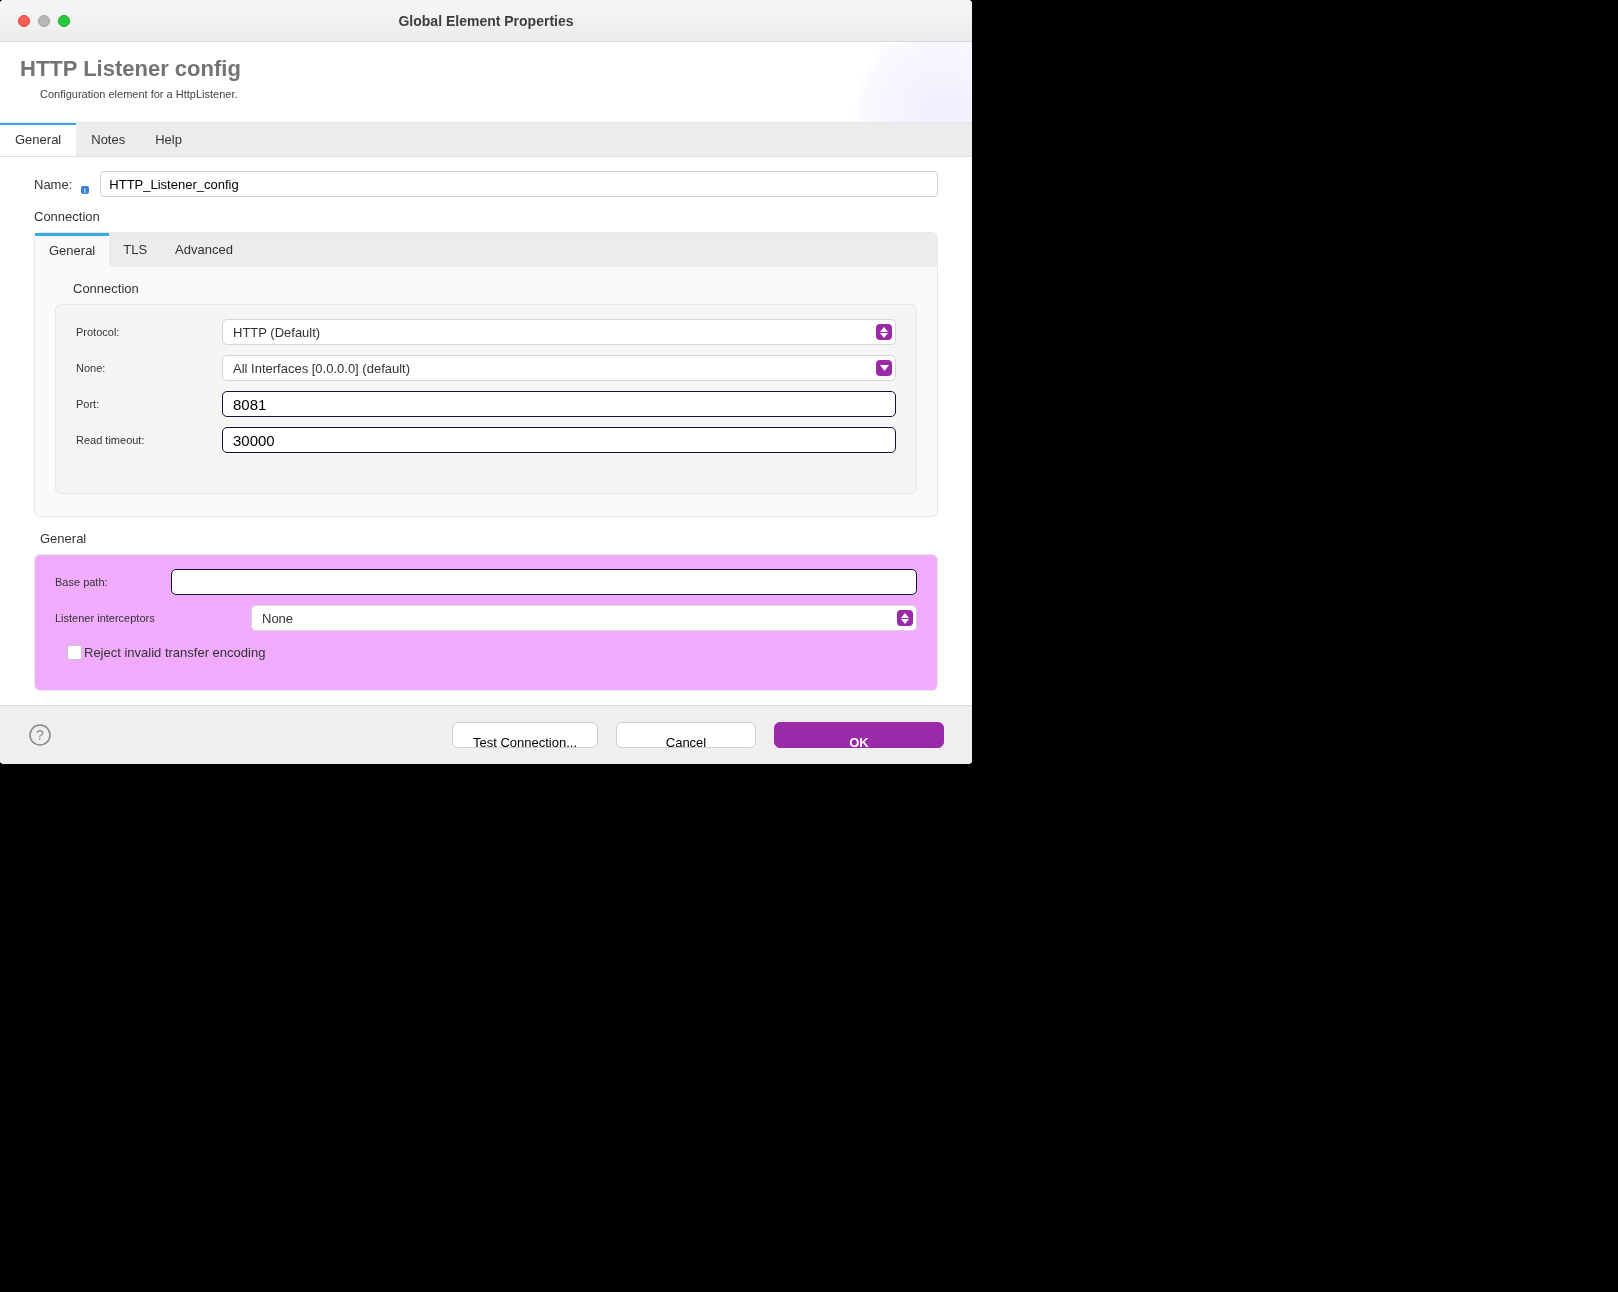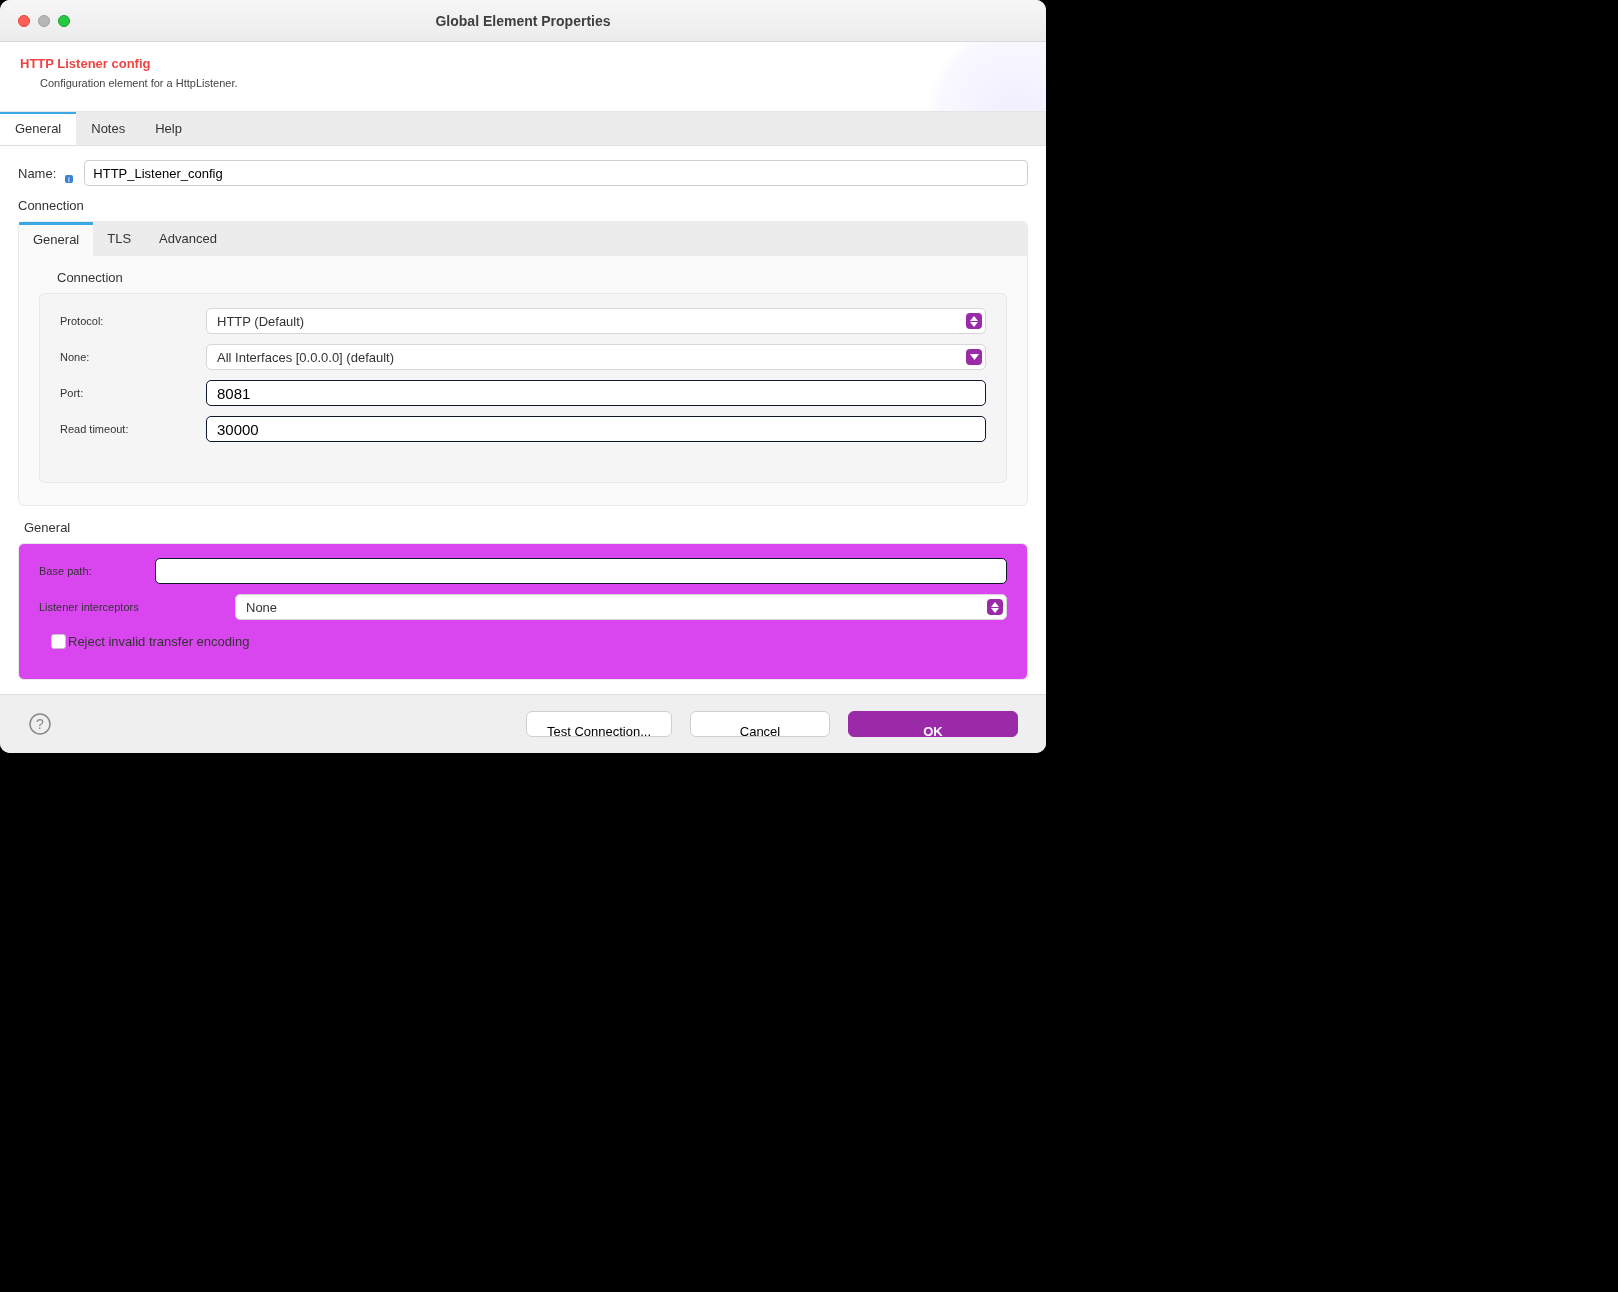--- a/index.html
+++ b/index.html
@@ -1,45 +1,45 @@
 <!DOCTYPE html>
 <html><head>
 <meta charset="utf-8">
 <style>
 * { box-sizing: border-box; margin: 0; padding: 0; }
 body { font-family: -apple-system, BlinkMacSystemFont, "Helvetica Neue", Arial, sans-serif; font-size: 13px; color: #333; background: #000; width: 1618px; height: 1292px; }
-.window { width: 1046px; background: #fff; border-radius: 10px; overflow: hidden; box-shadow: 0 10px 40px rgba(0,0,0,0.3); position: relative; }
+.window { width: 972px; background: #fff; border-radius: 4px; overflow: hidden; box-shadow: 0 10px 40px rgba(0,0,0,0.3); position: relative; }
 .titlebar { height: 42px; background: linear-gradient(#f6f6f6, #ececec); display: flex; align-items: center; position: relative; border-bottom: 1px solid #d8d8d8; }
 .traffic { display: flex; gap: 8px; padding-left: 18px; }
 .dot { width: 12px; height: 12px; border-radius: 50%; }
 .dot.red { background: #ff5f57; border: 0.5px solid #e14339; }
 .dot.yellow { background: #b7b7b7; border: 0.5px solid #a0a0a0; }
 .dot.green { background: #28c840; border: 0.5px solid #17a52c; }
 .title { position: absolute; left: 0; right: 0; text-align: center; font-weight: 600; font-size: 14px; color: #3e3e3e; }
 .header { padding: 14px 20px 22px 20px; border-bottom: 1px solid #e5e5e5; background: #fff; position: relative; overflow: hidden; }
 .header::after { content: ""; position: absolute; right: -60px; top: -20px; width: 180px; height: 180px; background: radial-gradient(circle at 50% 50%, #e8e3ff, #f5f3ff 60%, transparent 70%); border-radius: 50%; opacity: 0.6; }
-.header h1 { font-size: 13px; font-weight: 700; color: #ef4444; margin-bottom: 6px; }
+.header h1 { font-size: 22px; font-weight: 700; color: #737373; margin-bottom: 6px; }
 .header p { font-size: 11px; color: #444; padding-left: 20px; }
 .tabs { display: flex; background: #ececec; border-bottom: 1px solid #e0e0e0; }
 .tab { padding: 9px 15px; font-size: 13px; color: #333; cursor: pointer; }
 .tab.active { background: #fff; border-top: 3px solid #3ba7e4; margin-top: -1px; padding-top: 7px; }
-.content { padding: 14px 18px; background: #fff; }
+.content { padding: 14px 34px; background: #fff; }
 .row { display: flex; align-items: center; gap: 8px; margin-bottom: 12px; }
 .row label { font-size: 13px; color: #333; }
 .input { flex: 1; height: 26px; border: 1px solid #d0d0d0; border-radius: 4px; padding: 0 8px; font-size: 13px; background: #fff; }
 .info-badge { width: 10px; height: 10px; display:inline-block; position: relative; top: 4px; margin-right: 2px; }
 .info-badge svg { width: 10px; height: 10px; }
 .section-label { font-size: 13px; color: #333; margin: 8px 0 8px 0; }
 .panel { border: 1px solid #e8e8e8; border-radius: 6px; background: #fafafa; margin-bottom: 14px; }
 .inner-tabs { display: flex; background: #ececec; border-radius: 6px 6px 0 0; }
 .inner-tab { padding: 9px 14px; font-size: 13px; color: #333; cursor: pointer; }
 .inner-tab.active { background: #fafafa; border-top: 3px solid #3ba7e4; padding-top: 7px; }
 .panel-body { padding: 14px 20px 22px 20px; }
 .fieldset { border: 1px solid #e8e8e8; border-radius: 6px; background: #f5f5f5; padding: 14px 20px 30px 20px; margin-top: 8px; }
-.fieldset.light { background: #d946ef; }
+.fieldset.light { background: #f0abfc; }
 .frow { display: flex; align-items: center; margin-bottom: 10px; }
 .frow .flabel { width: 130px; font-size: 11px; color: #333; }
 .frow .fcontrol { flex: 1; position: relative; margin-left: 16px; }
 .select { width: 100%; height: 26px; border: 1px solid #d6d6d6; border-radius: 5px; background: #fff; padding: 0 28px 0 10px; font-size: 13px; display: flex; align-items: center; }
 .select-arrow { position: absolute; right: 4px; top: 5px; width: 16px; height: 16px; background: #9a2aa8; border-radius: 4px; display: flex; flex-direction: column; align-items: center; justify-content: center; gap: 1px; }
 .select-arrow svg { width: 8px; height: 5px; }
 .combo-arrow { position: absolute; right: 4px; top: 5px; width: 16px; height: 16px; background: #9a2aa8; border-radius: 4px; display: flex; align-items: center; justify-content: center; }
 .combo-arrow svg { width: 9px; height: 6px; }
 .textinput { width: 100%; height: 26px; border: 1px solid #0f172a; border-radius: 5px; background: #fff; padding: 0 10px; font-size: 15px; }
 .general-bottom .frow .flabel { width: 170px; }

